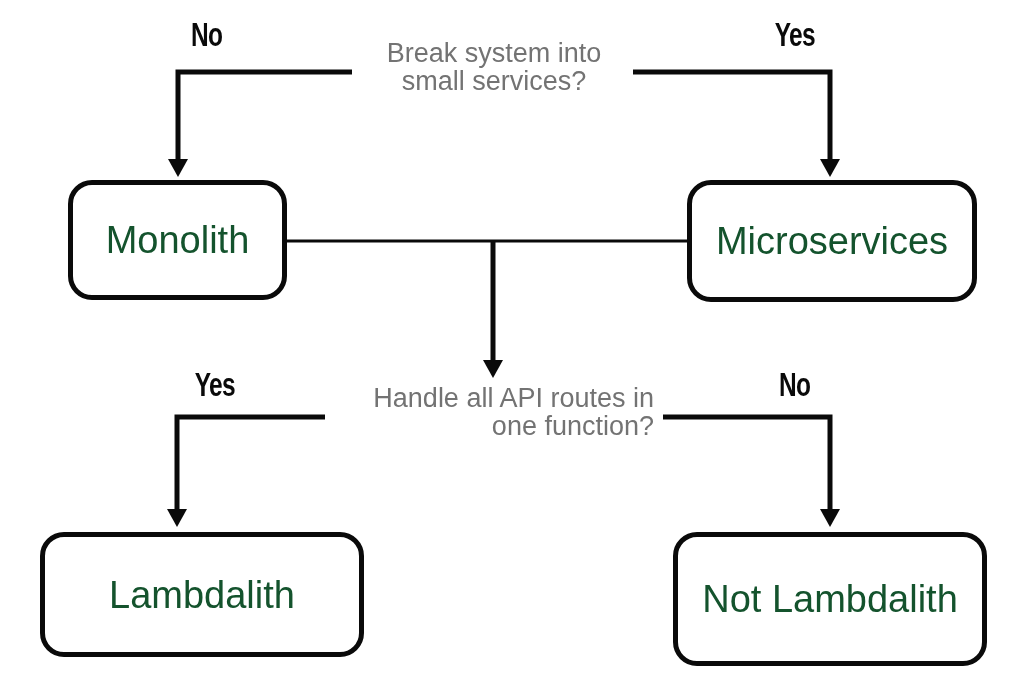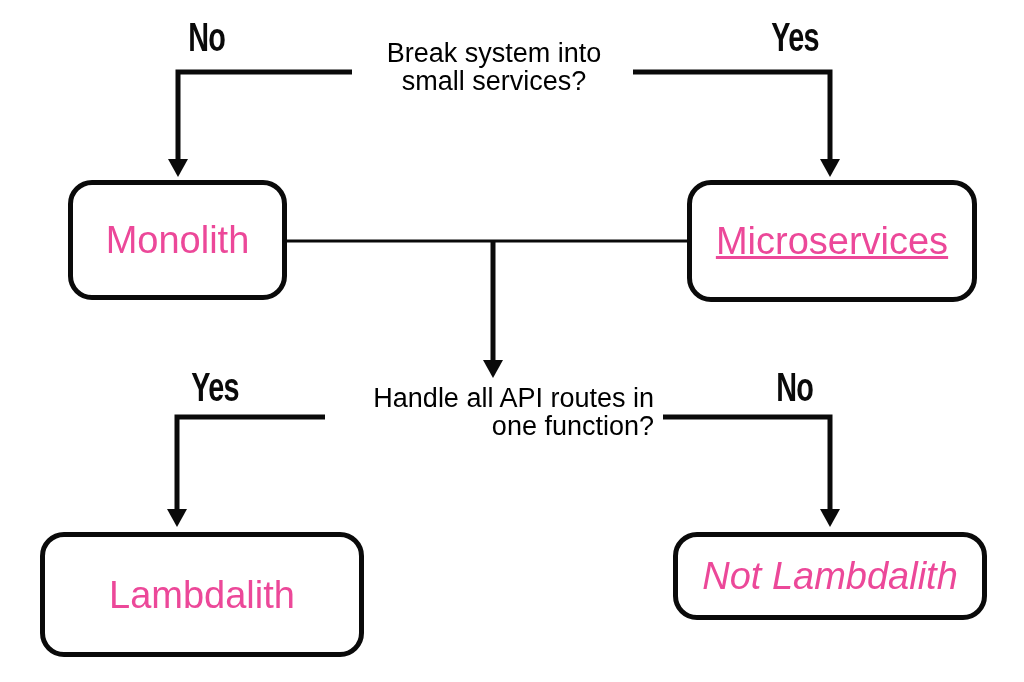--- a/index.html
+++ b/index.html
@@ -22,59 +22,59 @@
     width: 1024px;
     height: 682px;
   }
   .question {
     position: absolute;
     width: 320px;
     text-align: center;
     font-size: 27px;
     line-height: 28px;
     white-space: pre-line;
-    color: #000000;
+    color: #737373;
   }
   .branch-label {
     position: absolute;
     width: 90px;
     text-align: center;
-    font-size: 40px;
+    font-size: 34px;
     line-height: 1;
     font-weight: 800;
   }
   .branch-label span {
     display: inline-block;
     transform: scaleX(0.72);
     transform-origin: 50% 50%;
     letter-spacing: -1px;
   }
   .node {
     position: absolute;
     box-sizing: border-box;
     border: 5px solid #0a0a0a;
     border-radius: 24px;
     background: #ffffff;
     display: flex;
     align-items: center;
     justify-content: center;
     font-size: 38px;
     line-height: 1;
-    color: #ec4899;
+    color: #14532d;
   }
   #q1 { left: 334px; top: 39px; }
   #q2 { left: 334px; top: 384px; text-align: right; }
   #label-q1-no  { left: 162px; top: 17px; }
   #label-q1-yes { left: 750px; top: 17px; }
   #label-q2-yes { left: 170px; top: 367px; }
   #label-q2-no  { left: 750px; top: 367px; }
   #node-monolith      { left: 68px;  top: 180px; width: 219px; height: 120px; }
-  #node-microservices { left: 687px; top: 180px; width: 290px; height: 122px; text-decoration: underline; }
+  #node-microservices { left: 687px; top: 180px; width: 290px; height: 122px; }
   #node-lambdalith    { left: 40px;  top: 532px; width: 324px; height: 125px; }
-  #node-not-lambdalith{ left: 673px; top: 532px; width: 314px; height: 88px; font-style: italic; }
+  #node-not-lambdalith{ left: 673px; top: 532px; width: 314px; height: 134px; }
 </style>
 </head>
 <body>
 
 <div class="canvas">
 
   <svg class="wires" viewBox="0 0 1024 682" xmlns="http://www.w3.org/2000/svg">
 
     <polyline points="352,72 178,72 178,160" fill="none" stroke="#0a0a0a" stroke-width="5"></polyline>
     <polygon points="178,177 168,159 188,159" fill="#0a0a0a"></polygon>

